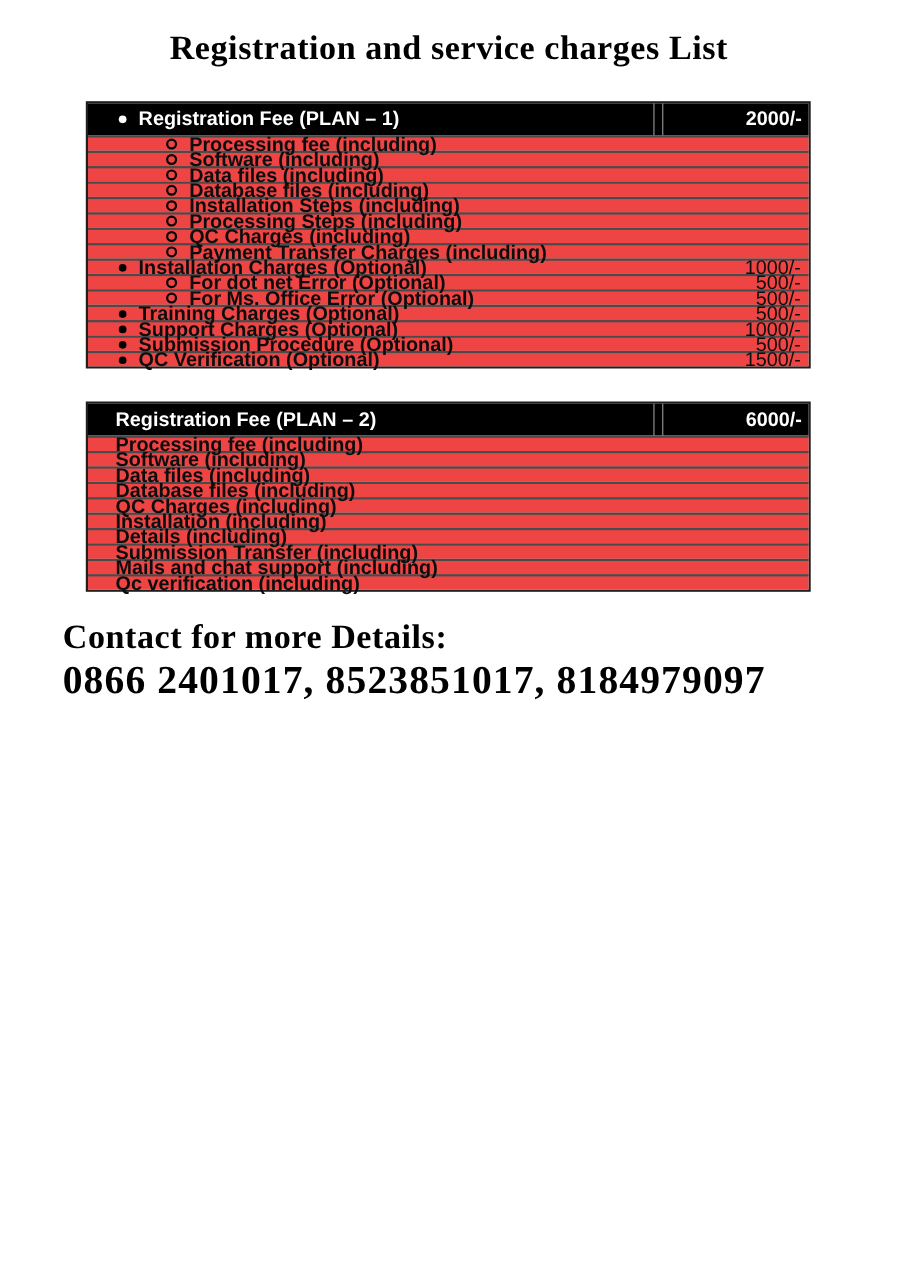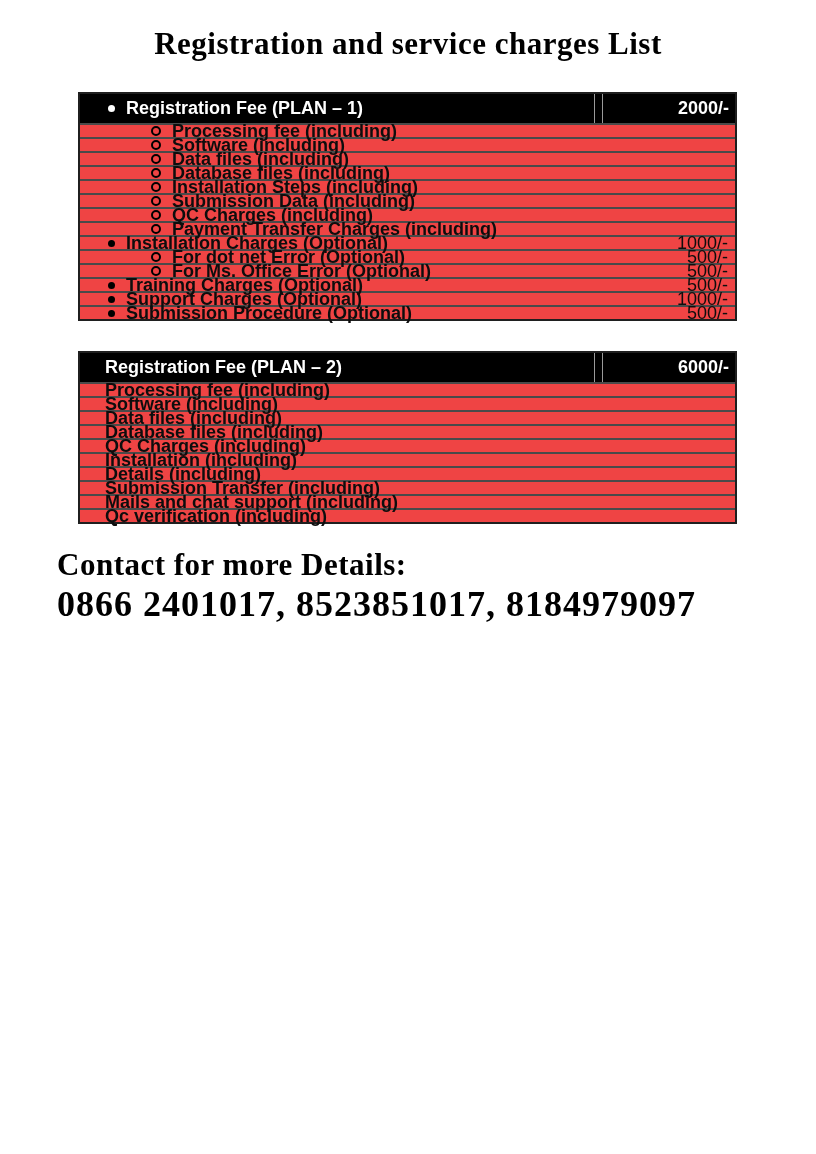--- a/index.html
+++ b/index.html
@@ -145,21 +145,21 @@
       <div class="row">
         <span class="circle ml-l2"></span>
         <span class="label ml-gap">Database files (including)</span>
       </div>
       <div class="row">
         <span class="circle ml-l2"></span>
         <span class="label ml-gap">Installation Steps (including)</span>
       </div>
       <div class="row">
         <span class="circle ml-l2"></span>
-        <span class="label ml-gap">Submission Data (including)</span>
+        <span class="label ml-gap">Processing Steps (including)</span>
       </div>
       <div class="row">
         <span class="circle ml-l2"></span>
         <span class="label ml-gap">QC Charges (including)</span>
       </div>
       <div class="row">
         <span class="circle ml-l2"></span>
         <span class="label ml-gap">Payment Transfer Charges (including)</span>
       </div>
       <div class="row">
@@ -184,20 +184,25 @@
       </div>
       <div class="row">
         <span class="bullet ml-l1"></span>
         <span class="label ml-gap">Support Charges (Optional)</span>
         <span class="price">1000/-</span>
       </div>
       <div class="row">
         <span class="bullet ml-l1"></span>
         <span class="label ml-gap">Submission Procedure (Optional)</span>
         <span class="price">500/-</span>
+      </div>
+      <div class="row">
+        <span class="bullet ml-l1"></span>
+        <span class="label ml-gap">QC Verification (Optional)</span>
+        <span class="price">1500/-</span>
       </div>
     </section>
 
   <section class="price-table second">
       <div class="row header">
         <span class="label ml-l0">Registration Fee (PLAN – 2)</span>
         <span class="hdr-sep">
           <i></i>
           <i></i>
         </span>

